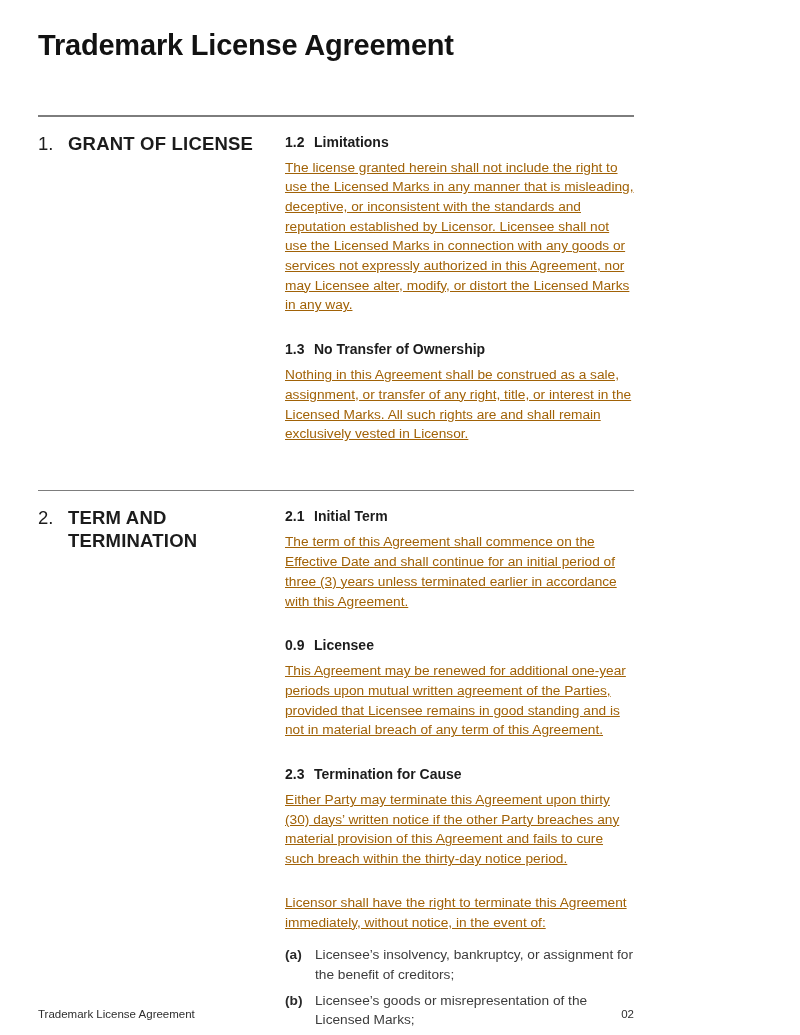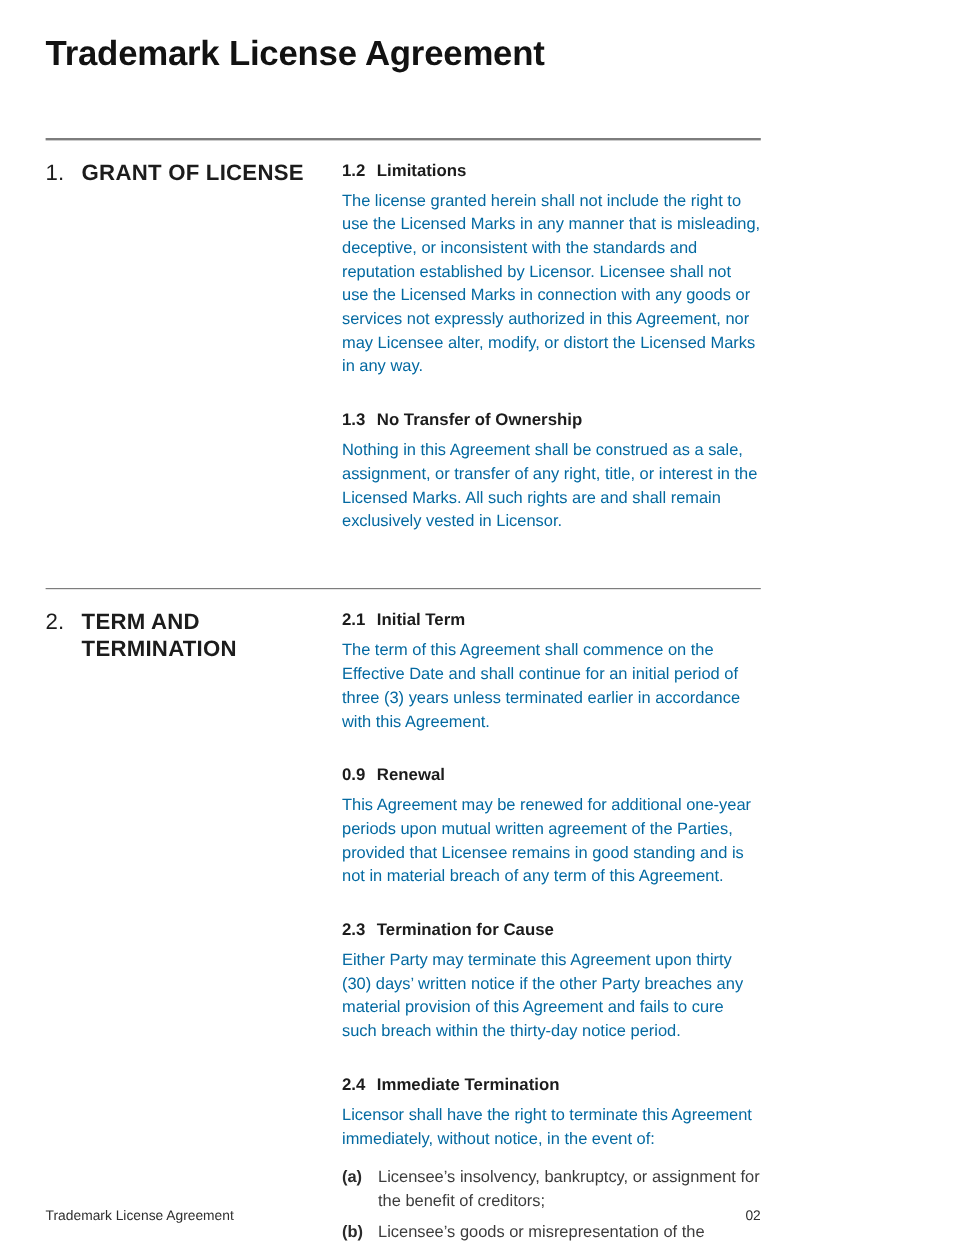--- a/index.html
+++ b/index.html
@@ -66,21 +66,22 @@
     font-weight: 700;
     line-height: 20px;
     color: #1c1c1c;
     align-items: center;
   }
   .sub-num { width: 29px; flex-shrink: 0; }
   .body-text {
     margin: 0;
     font-size: 13.7px;
     line-height: 19.7px;
-    color: #0369a1;
+    color: #a16207;
+    text-decoration: underline;
   }
   .clause-list { margin-top: 13px; }
   .list-item {
     display: flex;
     margin-bottom: 6px;
     font-size: 13.7px;
     line-height: 19.7px;
     color: #3c3c3c;
   }
   .li-label { width: 30px; flex-shrink: 0; font-weight: 700; color: #2a2a2a; }
@@ -145,38 +146,34 @@
         <h3 class="sub-head">
           <span class="sub-num">2.1</span>
           <span>Initial Term</span>
         </h3>
         <p class="body-text">The term of this Agreement shall commence on the Effective Date and shall continue for an initial period of three (3) years unless terminated earlier in accordance with this Agreement.</p>
       </div>
 
       <div class="subsection">
         <h3 class="sub-head">
           <span class="sub-num">0.9</span>
-          <span>Renewal</span>
+          <span>Licensee</span>
         </h3>
         <p class="body-text">This Agreement may be renewed for additional one-year periods upon mutual written agreement of the Parties, provided that Licensee remains in good standing and is not in material breach of any term of this Agreement.</p>
       </div>
 
       <div class="subsection">
         <h3 class="sub-head">
           <span class="sub-num">2.3</span>
           <span>Termination for Cause</span>
         </h3>
         <p class="body-text">Either Party may terminate this Agreement upon thirty (30) days’ written notice if the other Party breaches any material provision of this Agreement and fails to cure such breach within the thirty-day notice period.</p>
       </div>
 
       <div class="subsection">
-        <h3 class="sub-head">
-          <span class="sub-num">2.4</span>
-          <span>Immediate Termination</span>
-        </h3>
         <p class="body-text">Licensor shall have the right to terminate this Agreement immediately, without notice, in the event of:</p>
 
         <div class="clause-list">
           <div class="list-item">
             <span class="li-label">(a)</span>
             <span class="li-text">Licensee’s insolvency, bankruptcy, or assignment for the benefit of creditors;</span>
           </div>
           <div class="list-item">
             <span class="li-label">(b)</span>
             <span class="li-text">Licensee’s goods or misrepresentation of the Licensed Marks;</span>

